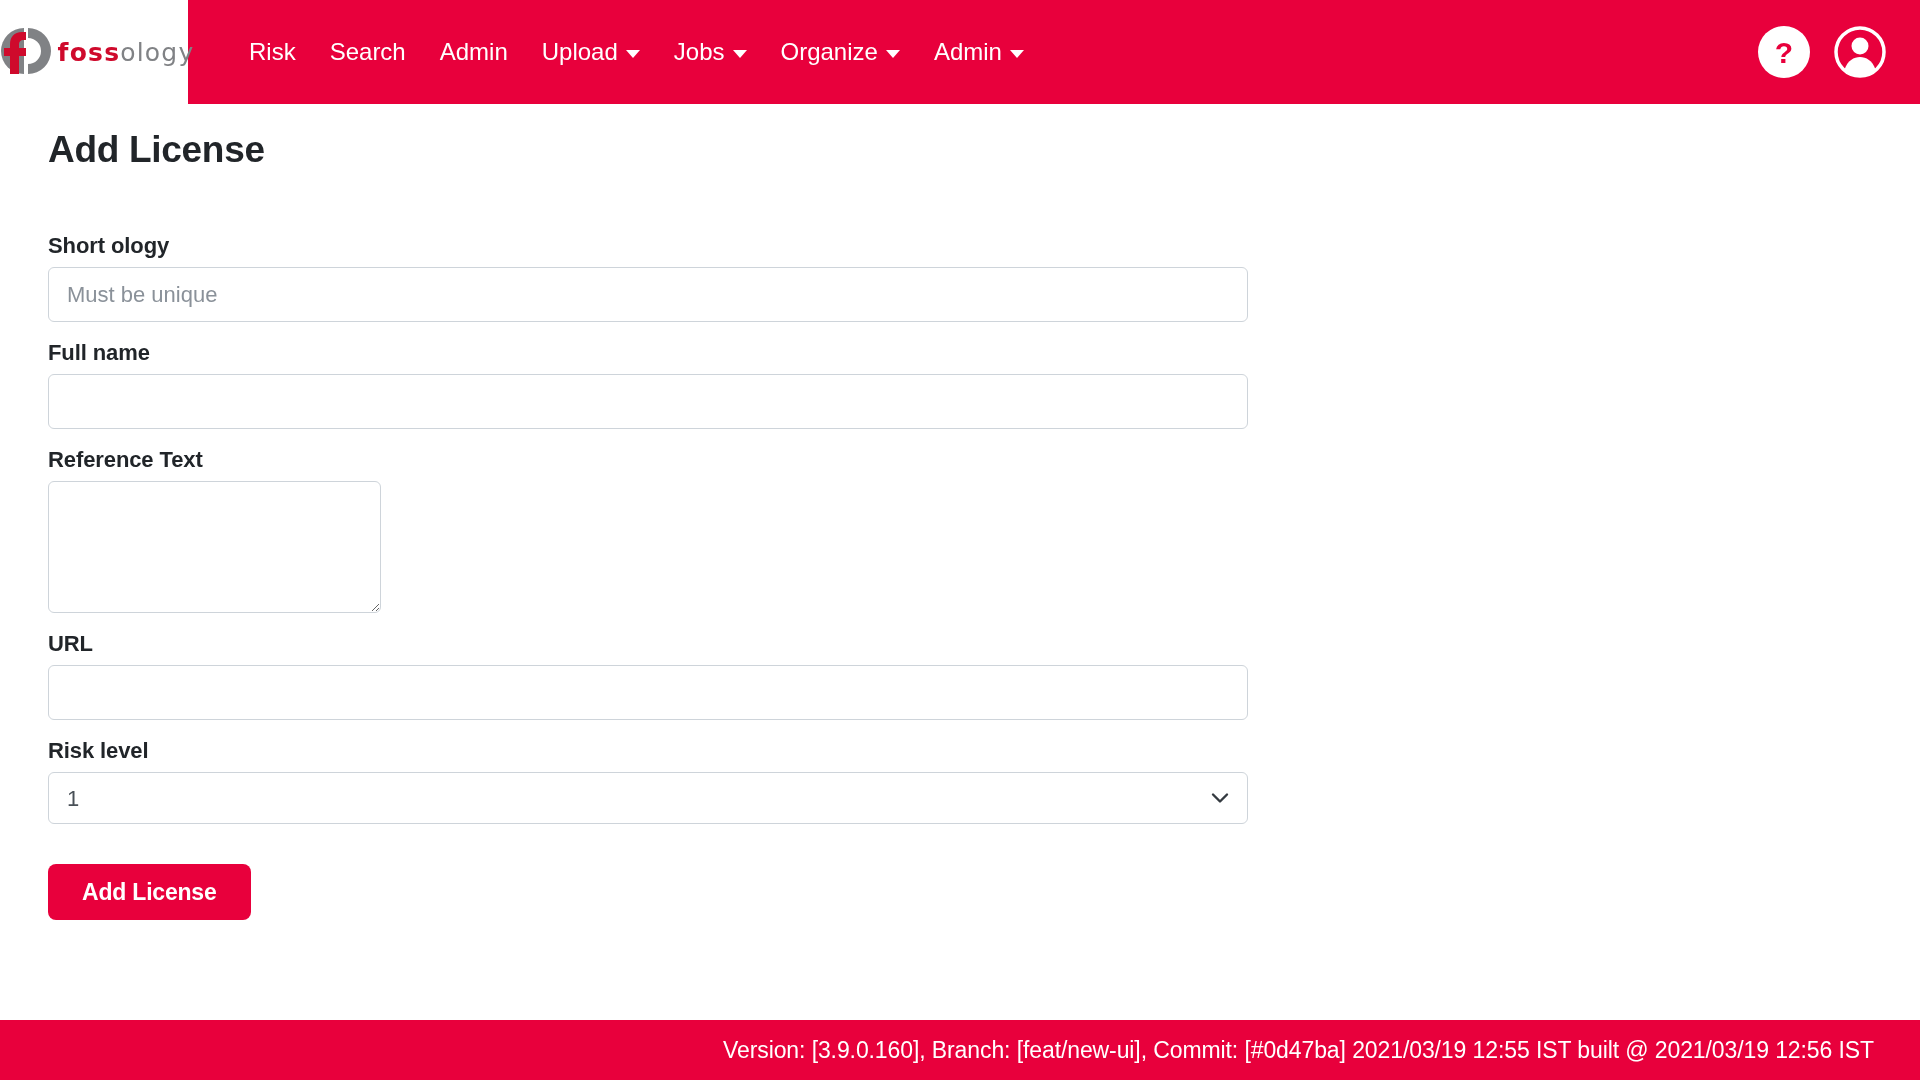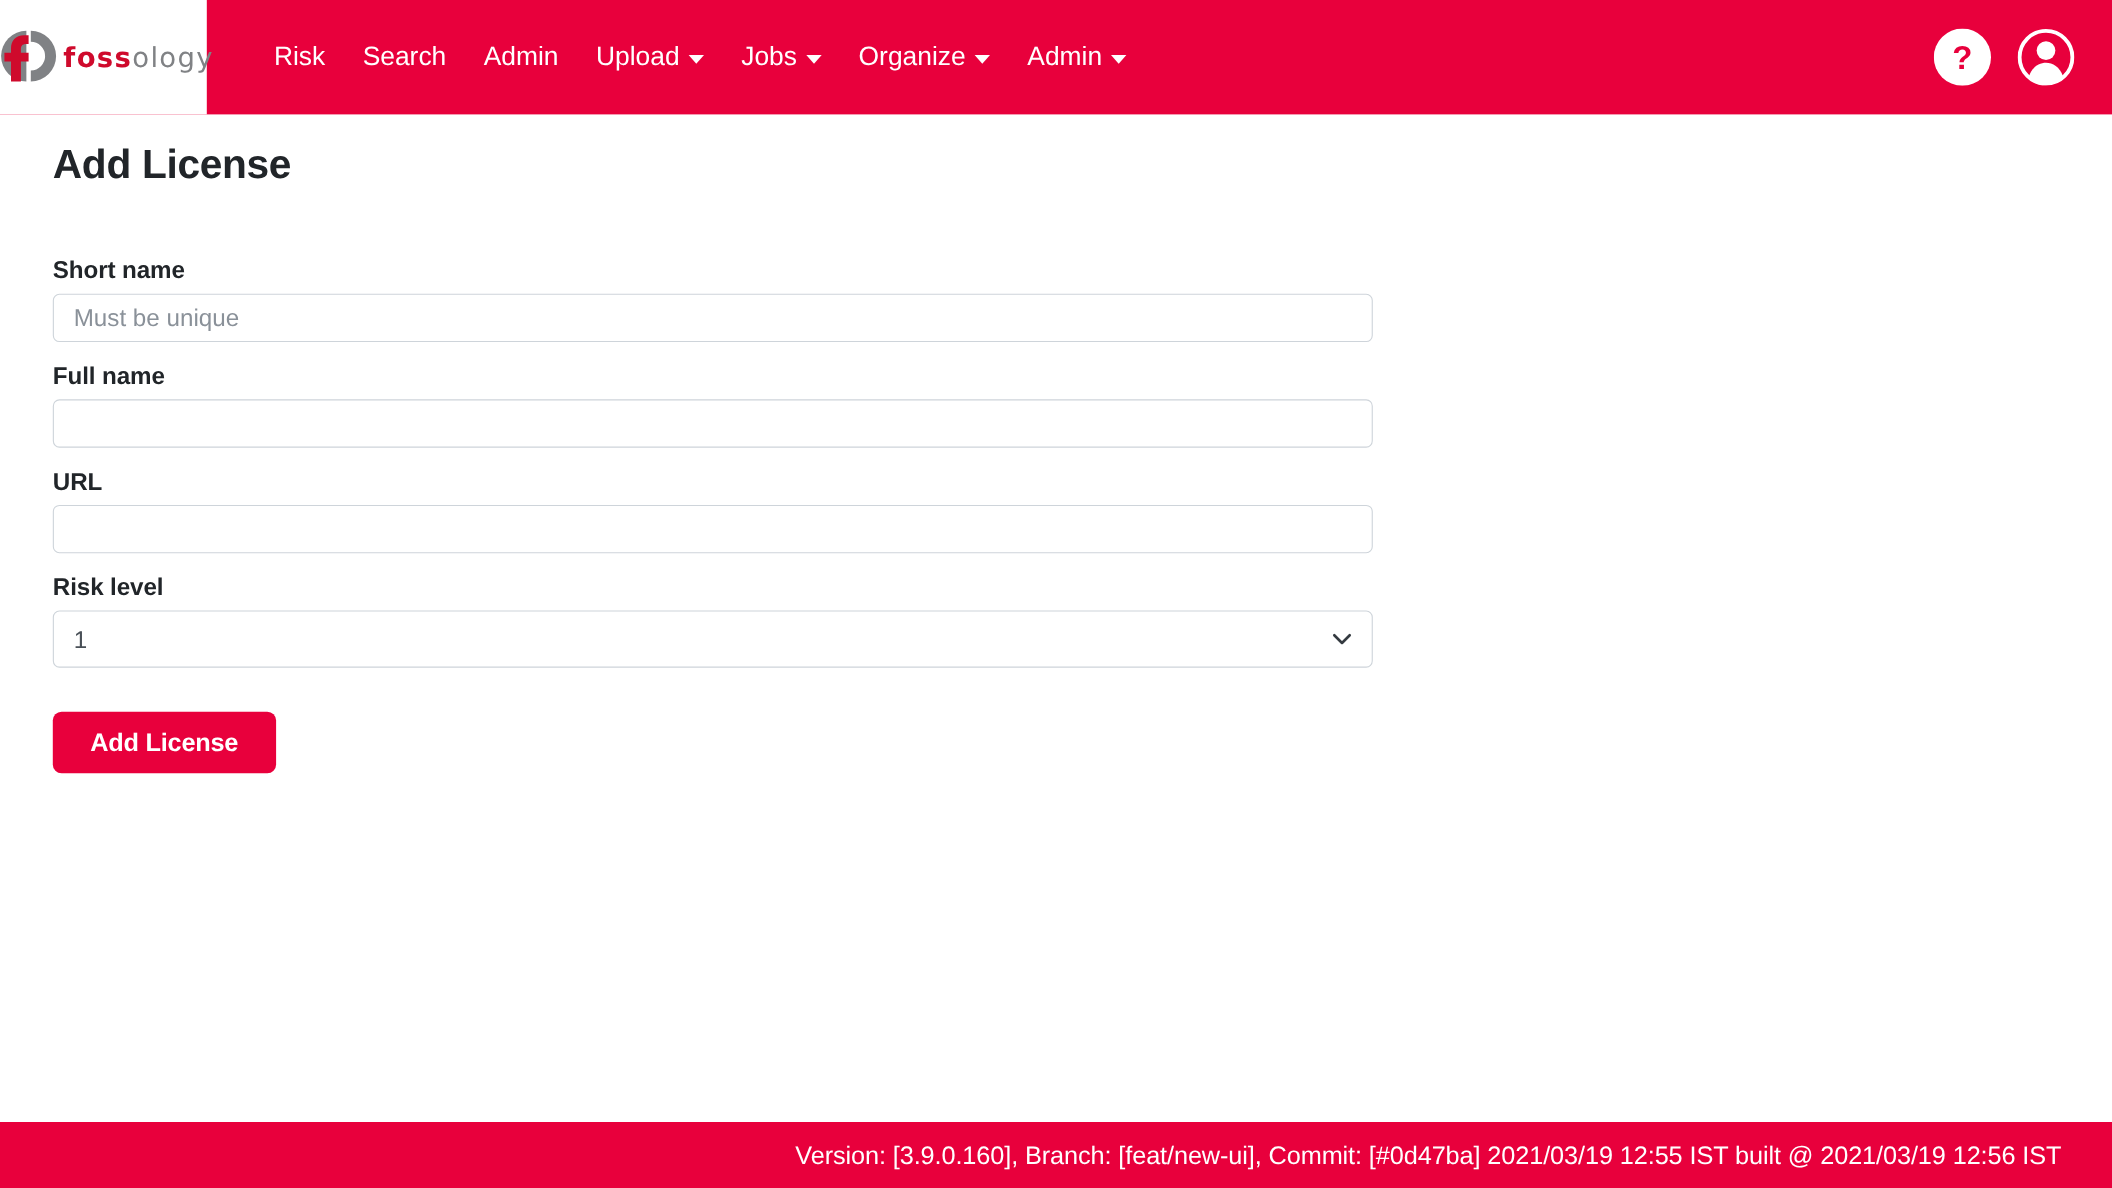--- a/index.html
+++ b/index.html
@@ -124,21 +124,21 @@
     display: block;
     font-size: 22px;
     font-weight: 700;
     color: #212529;
     margin-bottom: 8px;
     letter-spacing: -0.1px;
   }
 
   .text-input {
     width: 1200px;
-    height: 44px;
+    height: 55px;
     border: 1px solid #ced4da;
     border-radius: 6px;
     font-size: 22px;
     font-family: "Liberation Sans", sans-serif;
     color: #495057;
     padding: 0 18px;
     background: #ffffff;
     outline: none;
   }
   .text-input::placeholder { color: #8a9199; }
@@ -289,29 +289,33 @@
   </div>
 </div>
 
 <div class="main">
 
   <h1 class="page-title">Add License</h1>
 
   <form class="form">
 
     <div class="field">
-      <label class="field-label">Short name</label>
+      <label class="field-label">Short ology</label>
       <input class="text-input" type="text" placeholder="Must be unique" style="">
     </div>
 
     <div class="field">
       <label class="field-label">Full name</label>
       <input class="text-input" type="text" placeholder="" style="">
     </div>
 
+    <div class="field">
+      <label class="field-label">Reference Text</label>
+      <textarea class="textarea-input" placeholder="" style=""></textarea>
+    </div>
 
     <div class="field">
       <label class="field-label">URL</label>
       <input class="text-input" type="text" placeholder="" style="">
     </div>
 
     <div class="field">
       <label class="field-label">Risk level</label>
       <div class="select-wrap">
         <select class="select-input"><option value="1">1</option><option value="2">2</option><option value="3">3</option><option value="4">4</option><option value="5">5</option></select>

